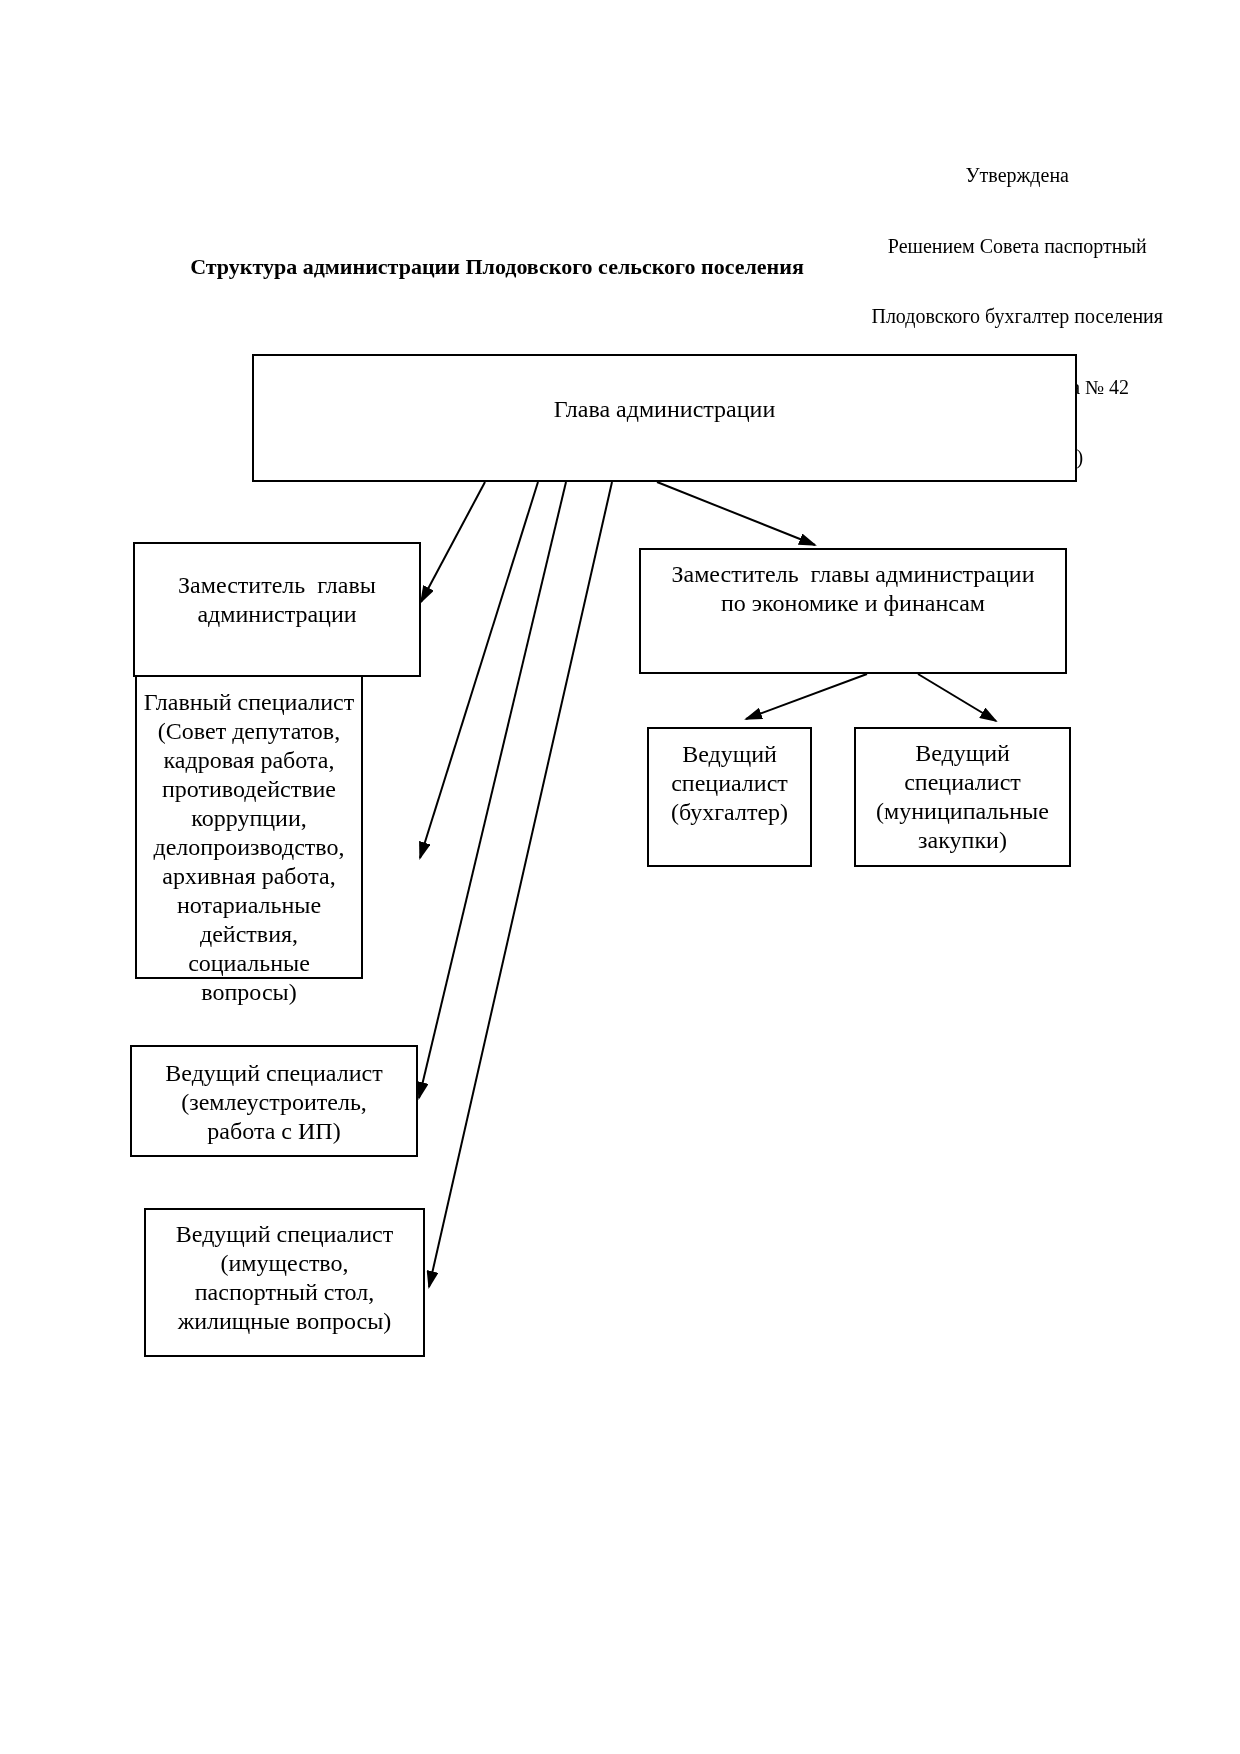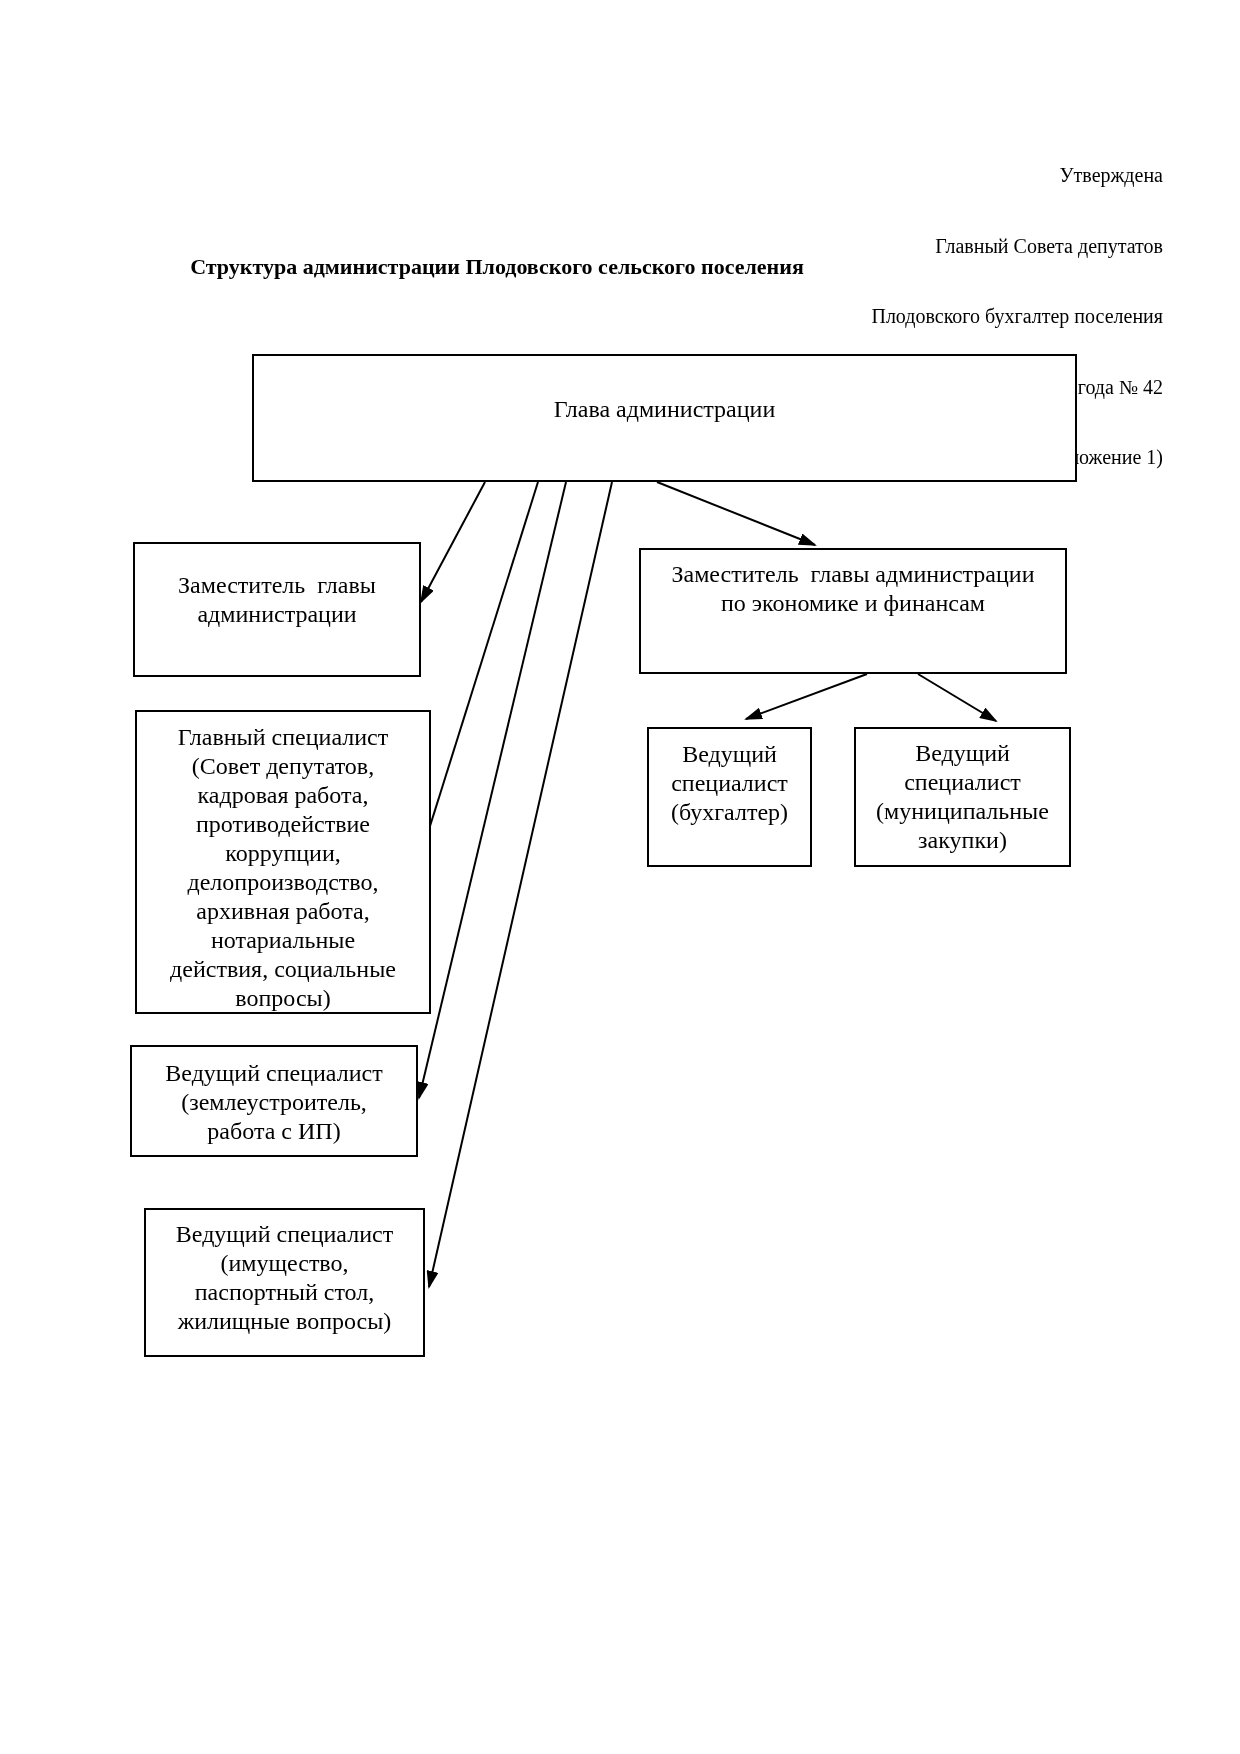--- a/index.html
+++ b/index.html
@@ -13,21 +13,21 @@
     height: 1754px;
     background: #ffffff;
     font-family: "Liberation Serif", "DejaVu Serif", serif;
     color: #000000;
     overflow: hidden;
   }
   .approval {
     position: absolute;
     top: 117px;
     right: 77px;
-    text-align: right;
+    text-align: center;
     font-size: 20px;
     line-height: 23.5px;
     white-space: pre;
   }
   .title {
     position: absolute;
     top: 253px;
     left: 0;
     width: 1032px;
     padding-right: 38px;
@@ -55,34 +55,34 @@
     border: 2px solid #000000;
     background: #ffffff;
     text-align: center;
     font-size: 24px;
     line-height: 29px;
     white-space: pre-wrap;
   }
   .b-head          { left: 252px; top: 354px; width: 825px; height: 128px; padding-top: 39px; text-align: center; }
   .b-deputy-left   { left: 133px; top: 542px; width: 288px; height: 135px; padding-top: 27px; }
   .b-deputy-econ   { left: 639px; top: 548px; width: 428px; height: 126px; padding-top: 10px; }
-  .b-chief-spec    { left: 135px; top: 710px; width: 296px; height: 304px; padding-top: 11px; }
+  .b-chief-spec    { left: 135px; top: 675px; width: 228px; height: 304px; padding-top: 11px; }
   .b-lead-land     { left: 130px; top: 1045px; width: 288px; height: 112px; padding-top: 12px; }
   .b-lead-property { left: 144px; top: 1208px; width: 281px; height: 149px; padding-top: 10px; }
   .b-lead-account  { left: 647px; top: 727px; width: 165px; height: 140px; padding-top: 11px; }
   .b-lead-procure  { left: 854px; top: 727px; width: 217px; height: 140px; padding-top: 10px; }
 </style>
 </head>
 <body>
 
 <div class="page">
 
   <div class="approval">
     <div>Утверждена</div>
-    <div>Главный Совета депутатов</div>
+    <div>Решением Совета паспортный</div>
     <div>Плодовского бухгалтер поселения</div>
     <div>от     30.07.2025 года № 42</div>
     <div>(приложение 1)</div>
   </div>
 
   <h1 class="title">Структура администрации Плодовского сельского поселения</h1>
 
   <svg class="arrows" viewBox="0 0 1240 1754" xmlns="http://www.w3.org/2000/svg" aria-hidden="true">
     <defs>
       <marker id="ah" markerUnits="userSpaceOnUse" markerWidth="18" markerHeight="12" refX="16" refY="6" orient="auto">

